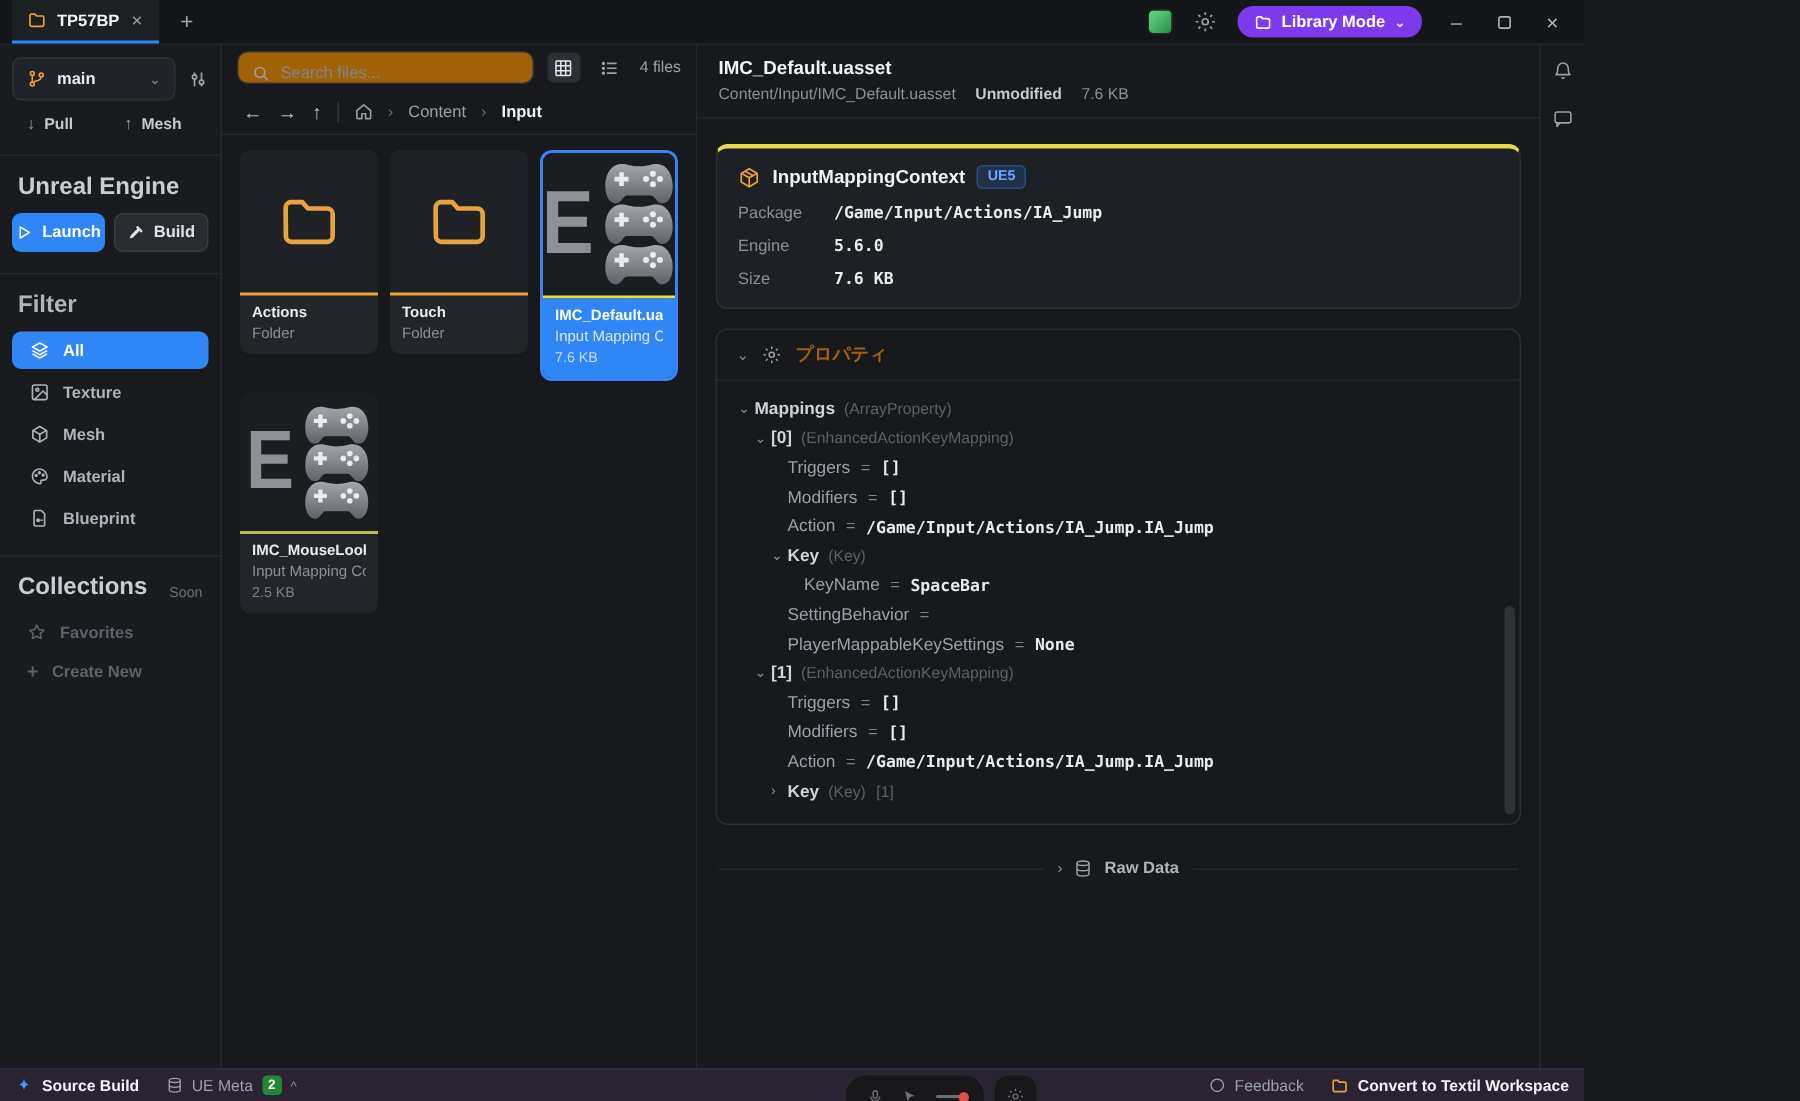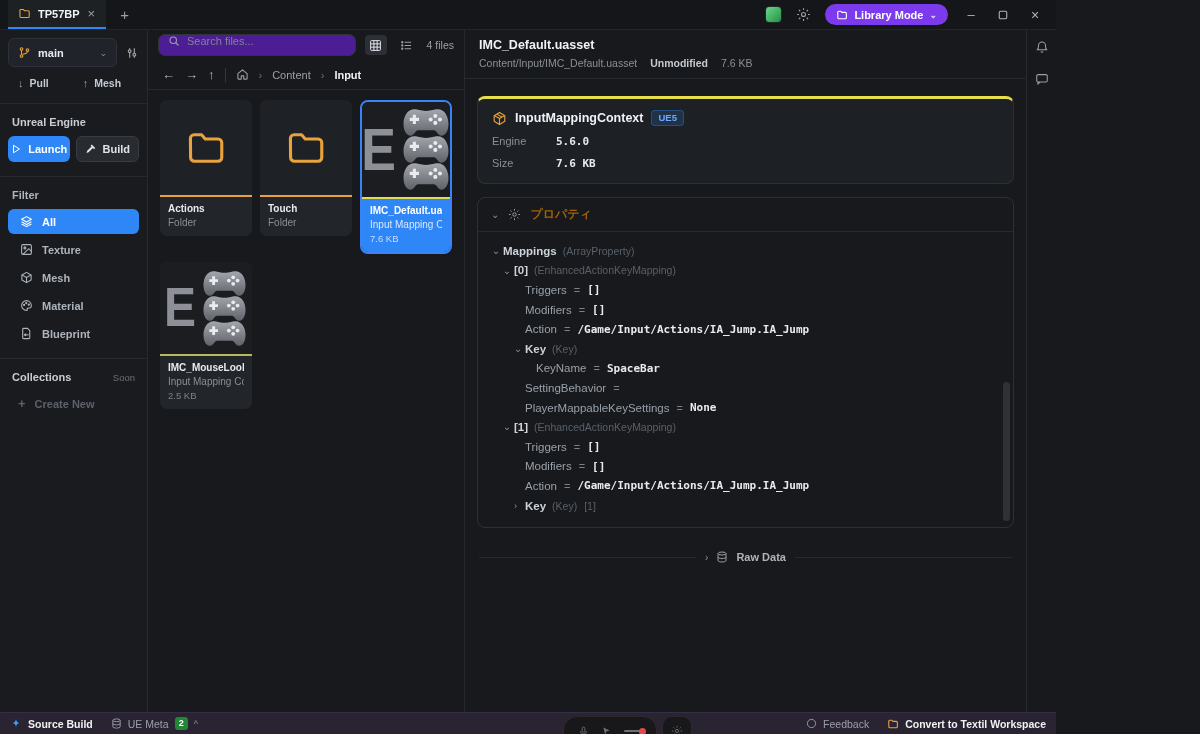--- a/index.html
+++ b/index.html
@@ -31,39 +31,39 @@
   .sidebar { background:#191b1f; border-right:1px solid #26292e; padding-top:8px; font-size:11px; }
   .branch-row { display:flex; align-items:center; gap:8px; padding:0 8px; }
   .branch-box { flex:1; display:flex; align-items:center; gap:7px; background:#202329;
     border:1px solid #2e3238; border-radius:6px; height:29px; padding:0 9px; }
   .branch-box .name { font-weight:700; color:#e8eaed; font-size:11px; flex:1; }
   .branch-box .chev-d { color:#8a9097; font-size:9px; }
   .pullpush { display:flex; padding:10px 12px 12px 18px; gap:34px; color:#c3c9d1; }
   .pp-item { display:flex; gap:6px; align-items:center; font-size:10.5px; font-weight:600;}
   .pp-item .ar { color:#9aa0a8; font-size:11px; }
   .sb-div { border-top:1px solid #26292e; margin:2px 0 10px; }
-  .sb-title { color:#c8cdd3; font-size:11px; font-weight:700; padding:2px 12px 8px; }
+  .sb-title { color:#c8cdd3; font-size:16px; font-weight:700; padding:2px 12px 8px; }
   .engine-btns { display:flex; gap:6px; padding:0 8px 12px; }
   .btn { display:flex; align-items:center; justify-content:center; gap:6px; height:26px;
     border-radius:6px; font-size:11px; font-weight:700; flex:1; }
   .btn-launch { background:#2f86f6; color:#fff; }
   .btn-build { background:#282b30; color:#dfe3e8; border:1px solid #383c42; }
   .filter-list { padding:0 8px 10px; display:flex; flex-direction:column; gap:3px; }
   .f-item { display:flex; align-items:center; gap:9px; height:25px; border-radius:6px;
     padding:0 12px; color:#aeb4bc; font-size:11px; font-weight:600; }
   .f-item.active { background:#2f86f6; color:#fff; font-weight:700; }
   .coll-head { display:flex; align-items:flex-end; padding:2px 12px 8px; }
   .coll-head .soon { margin-left:auto; color:#6b7076; font-size:9.5px; }
   .coll-item { display:flex; align-items:center; gap:9px; padding:6px 12px 7px 18px;
     color:#5c626b; font-size:11px; font-weight:600; }
 
   
   .browser { background:#17191c; border-right:1px solid #26292e; display:flex; flex-direction:column; min-width:0;}
   .b-toolbar { height:30px; display:flex; align-items:center; gap:9px; padding:0 10px; }
-  .searchbox { flex:1; display:flex; align-items:flex-start; gap:7px; background:#4c1d95;
+  .searchbox { flex:1; display:flex; align-items:flex-end; gap:7px; background:#a16207;
     border:1px solid #30343a; border-radius:7px; height:22px; padding:0 9px; }
   .searchbox input { background:transparent; border:none; outline:none; color:#d6dae0;
     font-size:11px; width:100%; font-family:"Liberation Sans",sans-serif; }
   .searchbox input::placeholder { color:#80868e; }
   .viewbtn { width:22px; height:20px; display:flex; align-items:center; justify-content:center;
     border-radius:4px; color:#9aa0a8; }
   .viewbtn.active { background:#2c3036; color:#e8eaed; }
   .filecount { color:#9aa0a8; font-size:10.5px; white-space:nowrap; }
   .b-crumbs { height:30px; display:flex; align-items:center; gap:10px; padding:0 14px;
     border-bottom:1px solid #26292e; color:#aeb4bc; }
@@ -315,20 +315,28 @@
             </span>
           <span>Blueprint</span>
         </div>
       </div>
       <div class="sb-div"></div>
       <div class="coll-head">
         <span class="sb-title" style="padding:0">Collections</span>
         <span class="soon">Soon</span>
       </div>
       <div class="coll-item">
+        <span>
+          <svg width="13" height="13" viewBox="0 0 24 24" fill="none" stroke="currentColor" stroke-width="2" stroke-linejoin="round">
+              <path d="M12 3.2l2.7 5.4 6 .9-4.3 4.2 1 6-5.4-2.8-5.4 2.8 1-6L3.3 9.5l6-.9z"></path>
+            </svg>
+          </span>
+        <span>Favorites</span>
+      </div>
+      <div class="coll-item">
         <span style="font-size:13px;line-height:1">+</span>
         <span>Create New</span>
       </div>
     </div>
 
     <div class="browser">
       <div class="b-toolbar">
         <div class="searchbox">
           <span class="icon-gray">
             <svg width="12" height="12" viewBox="0 0 24 24" fill="none" stroke="currentColor" stroke-width="2.2">
@@ -511,20 +519,24 @@
             <span style="color:#e8a33d">
               <svg width="15" height="15" viewBox="0 0 24 24" fill="none" stroke="currentColor" stroke-width="1.8" stroke-linejoin="round">
                   <path d="M12 2.5l8.5 5v9l-8.5 5-8.5-5v-9z"></path>
                   <path d="M12 12l8.5-4.8M12 12L3.5 7.2M12 12v9.3M7.7 5l8.6 4.9"></path>
                 </svg>
               </span>
             <span class="ac-name">InputMappingContext</span>
             <span class="badge">UE5</span>
           </div>
           <div class="ac-row">
+            <span class="ac-label">Package</span>
+            <span class="ac-val">/Game/Input/Actions/IA_Jump</span>
+          </div>
+          <div class="ac-row">
             <span class="ac-label">Engine</span>
             <span class="ac-val">5.6.0</span>
           </div>
           <div class="ac-row">
             <span class="ac-label">Size</span>
             <span class="ac-val">7.6 KB</span>
           </div>
         </div>
 
         <div class="props-card">

